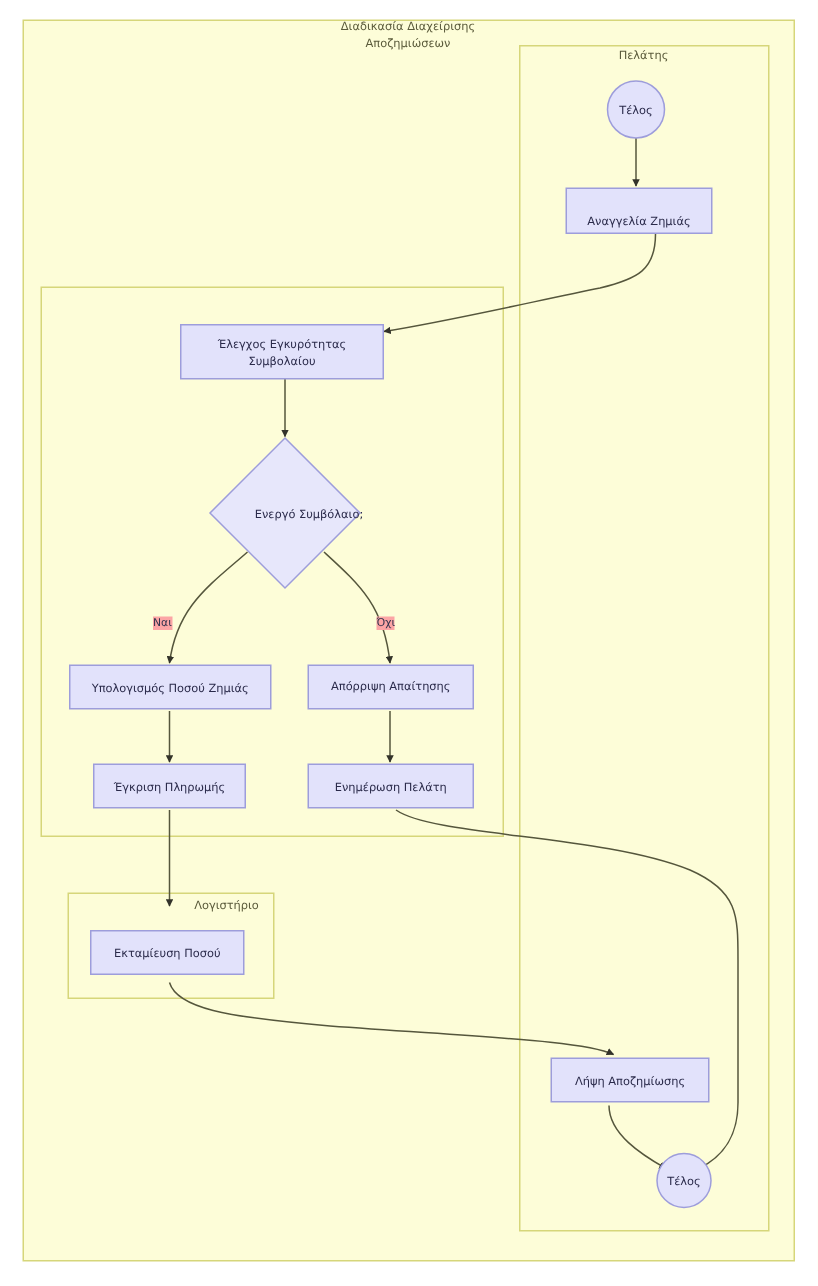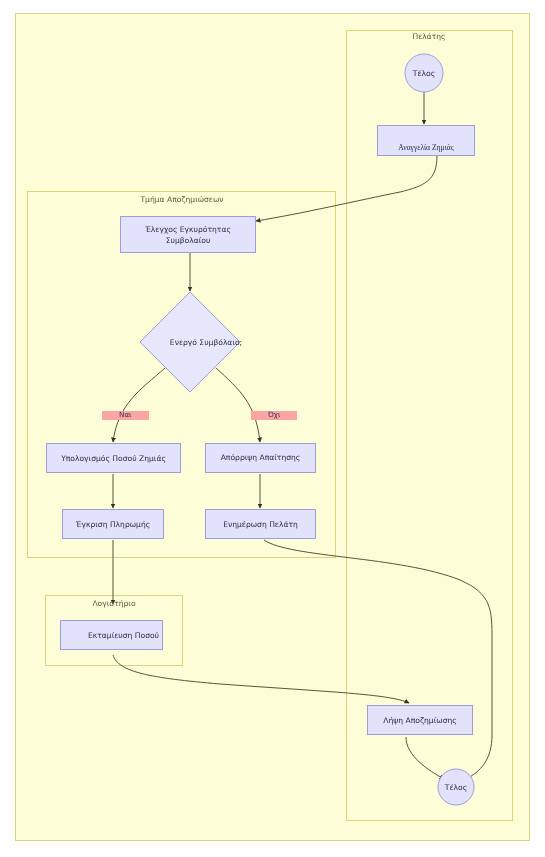--- a/index.html
+++ b/index.html
@@ -40,21 +40,21 @@
     color: #5a5a3a;
     font-size: 7.6px;
     line-height: 1.5;
     white-space: pre-line;
   }
   .edge-label {
     position: absolute;
     font-size: 7.2px;
     color: #33334d;
     background: #fca5a5;
-    padding: 0 17px;
+    padding: 0 0;
     line-height: 1.2;
   }
 </style>
 </head>
 <body>
 
 <div id="canvas">
 
   <svg id="svg-layer" viewBox="0 0 545 857" xmlns="http://www.w3.org/2000/svg">
     <defs>
@@ -113,45 +113,46 @@
 
     <rect x="205.5" y="509.5" width="110" height="29" fill="#e2e2fb" stroke="#9d9ddb" stroke-width="1"></rect>
 
     <rect x="60.5" y="620.5" width="102" height="29" fill="#e2e2fb" stroke="#9d9ddb" stroke-width="1"></rect>
 
     <rect x="367.5" y="705.5" width="105" height="29" fill="#e2e2fb" stroke="#9d9ddb" stroke-width="1"></rect>
 
     <circle cx="456" cy="787" r="18" fill="#e2e2fb" stroke="#9d9ddb" stroke-width="1"></circle>
   </svg>
 
+  <div class="pool-title" style="left:172px; top:12px; width:200px;">Διαδικασία Διαχείρισης
+Αποζημιώσεων</div>
 
   <div class="pool-title" style="left:349px; top:31px; width:160px;">Πελάτης</div>
 
-  <div class="pool-title" style="left:90px; top:194px; width:184px;">Τμήμα Αποζημιώσεων</div>
 
-  <div class="pool-title" style="left:47px; top:598px; width:134px;">Λογιστήριο</div>
+  <div class="pool-title" style="left:47px; top:598px; width:134px;padding-left:37px;">Λογιστήριο</div>
 
   <div class="node-label" style="left:397px; top:54px; width:54px; height:38px;">Τέλος</div>
 
-  <div class="node-label" style="left:378px; top:126px; width:96px; height:43px;font-family:Liberation Serif, serif;">Αναγγελία Ζημιάς</div>
+  <div class="node-label" style="left:378px; top:126px; width:96px; height:43px;">Αναγγελία Ζημιάς</div>
 
   <div class="node-label" style="left:121px; top:217px; width:134px; height:35px;">Έλεγχος Εγκυρότητας
 Συμβολαίου</div>
 
   <div class="node-label" style="left:156px; top:328px; width:100px; height:28px;">Ενεργό Συμβόλαιο;</div>
 
   <div class="node-label" style="left:47px; top:444px; width:133px; height:28px;border-radius:11px;">Υπολογισμός Ποσού Ζημιάς</div>
 
   <div class="node-label" style="left:206px; top:444px; width:109px; height:26px;">Απόρριψη Απαίτησης</div>
 
   <div class="node-label" style="left:63px; top:510px; width:100px; height:28px;">Έγκριση Πληρωμής</div>
 
   <div class="node-label" style="left:206px; top:510px; width:109px; height:28px;">Ενημέρωση Πελάτη</div>
 
-  <div class="node-label" style="left:61px; top:621px; width:101px; height:28px;margin-left:12px;">Εκταμίευση Ποσού</div>
+  <div class="node-label" style="left:61px; top:621px; width:101px; height:28px;">Εκταμίευση Ποσού</div>
 
   <div class="node-label" style="left:368px; top:706px; width:104px; height:28px;">Λήψη Αποζημίωσης</div>
 
   <div class="node-label" style="left:429px; top:769px; width:54px; height:36px;">Τέλος</div>
 
   <div class="edge-label" style="left:102px; top:411px;">Ναι</div>
 
   <div class="edge-label" style="left:251px; top:411px;">Όχι</div>
 
 </div>

